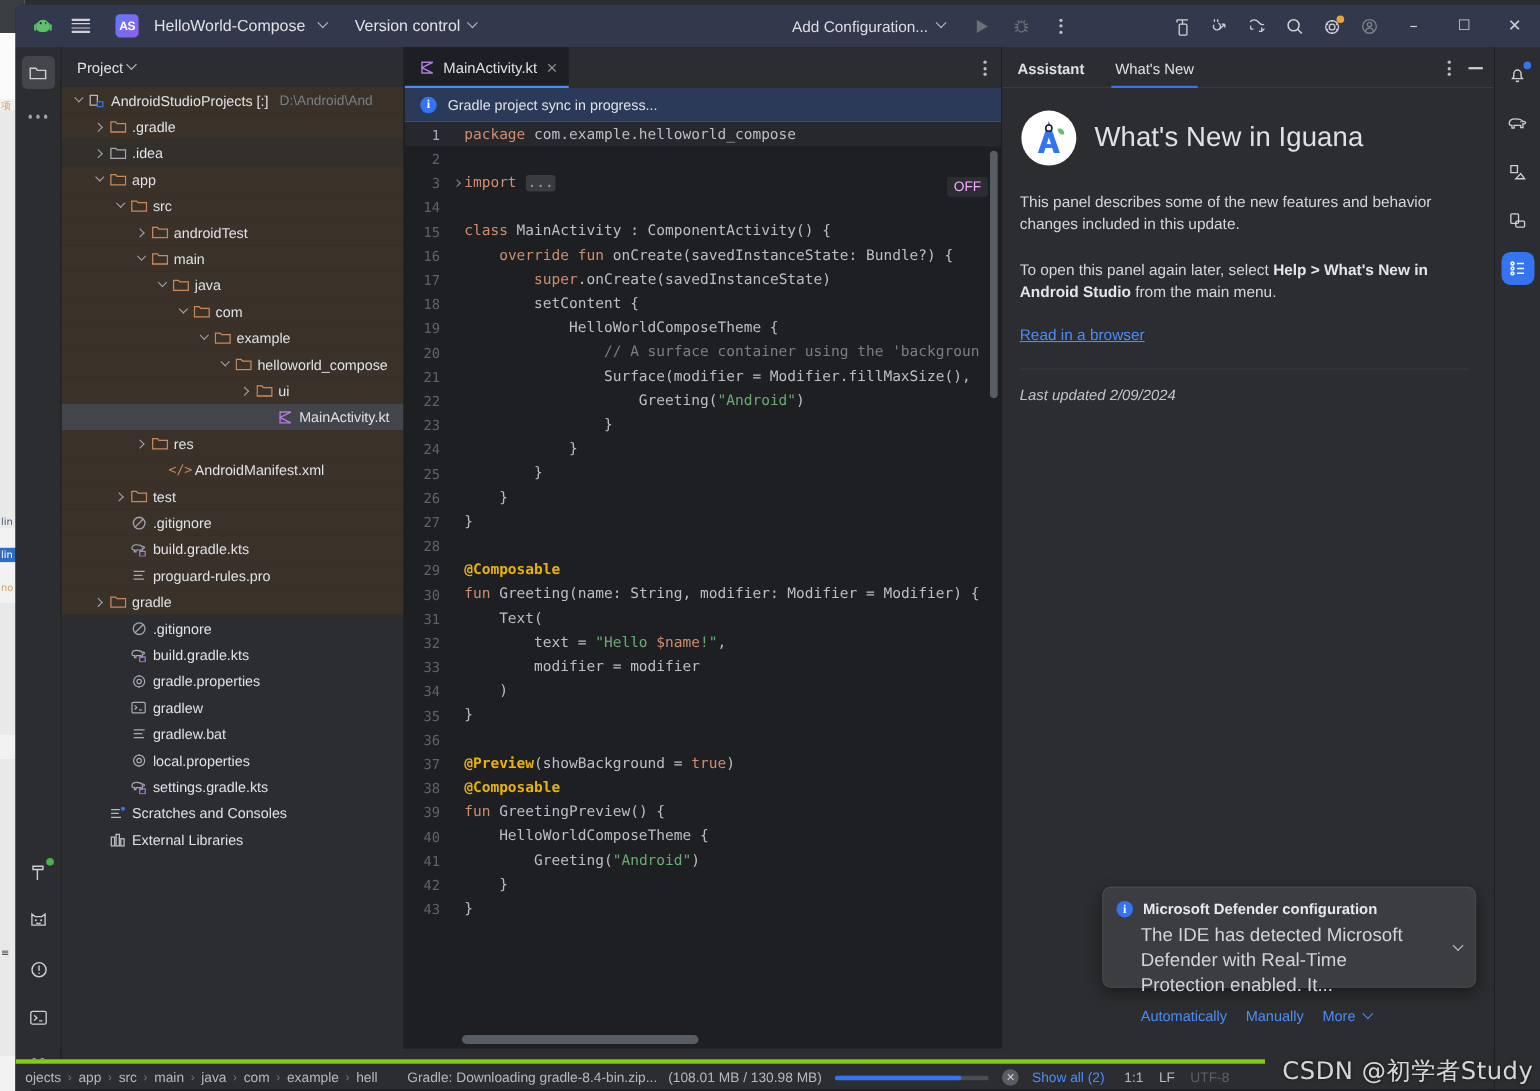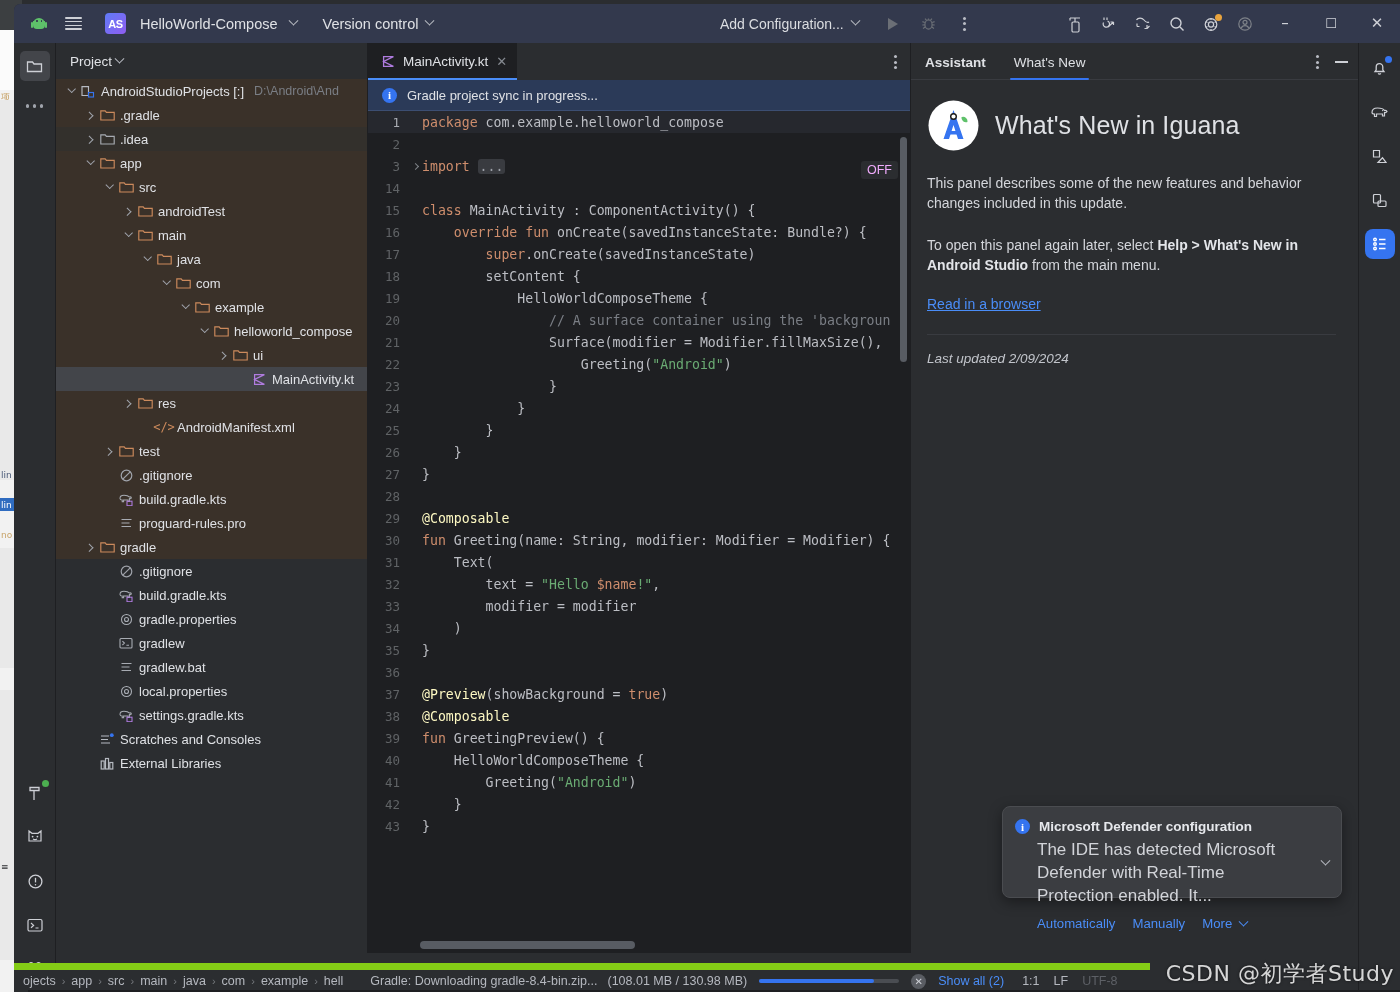--- a/index.html
+++ b/index.html
@@ -170,21 +170,21 @@
   .gutter.cur { color:#a8abb2; }
   .foldcol { width:14px; flex:0 0 14px; display:flex; align-items:center; justify-content:center;}
   .foldcol i{display:block;width:5px;height:5px;border-right:1.2px solid #7f8388;border-bottom:1.2px solid #7f8388;transform:rotate(-45deg);}
   .ctext {
     font-family:"DejaVu Sans Mono", monospace; font-size:13.2px; color:#bcbec4;
     letter-spacing:0px;
   }
   .kw { color:#cf8e6d; }
   .str { color:#6aab73; }
   .cmt { color:#7a7e85; }
-  .ann { color:#fef9c3; }
+  .ann { color:#eab308;font-weight:bold; }
   .tmpl { color:#cf8e6d; }
   .fold-ell {
     background:#393b40; color:#9da0a8; border-radius:3px; padding:0 2px;
   }
   .off-badge {
     position:absolute; right:12px; top:2px; background:#2b2d30;
     color:#f0abfc; font-size:12.5px; padding:2px 6px; border-radius:3px;
     font-family:"Liberation Sans", sans-serif;
     margin-top:48px;
   }
@@ -229,21 +229,21 @@
   .toast-head { display:flex; align-items:center; gap:9px; }
   .toast-title { color:#e6e8ec; font-size:13.5px; font-weight:bold; }
   .toast-body { color:#d2d4d9; font-size:17px; line-height:1.36; margin:4px 0 0 22px; width:268px; }
   .toast-acts { display:flex; gap:17px; margin:9px 0 0 22px; align-items:center;}
   .toast-act { color:#4a8df8; font-size:13.2px; }
   .toast-exp { position:absolute; right:12px; top:46px; }
 
   
   .statusbar {
     position:absolute; left:0; bottom:0; width:1136px; height:29px;
-    background:#2b2d30; border-top:7px solid #84cc16;
+    background:#2b2d30; border-top:4px solid #84cc16;
     display:flex; align-items:center; color:#b5b8bf; font-size:12.5px;
     padding-left:4px;
   }
   .crumbs { display:flex; align-items:center; gap:0px; }
   .crumb { padding:2px 5px; color:#b5b8bf; }
   .crumb-sep { color:#75787d; font-size:11px; padding:0 1px; }
   .st-gradle { margin-left:22px; color:#b5b8bf; }
   .prog-track { width:140px; height:4px; background:#4a4d52; border-radius:3px; margin-left:12px; position:relative; }
   .prog-fill { position:absolute; left:0; top:0; height:4px; background:#3574f0; border-radius:3px; }
   .st-x { width:15px;height:15px;border-radius:50%;background:#5a5d63;color:#cfd2d8;

